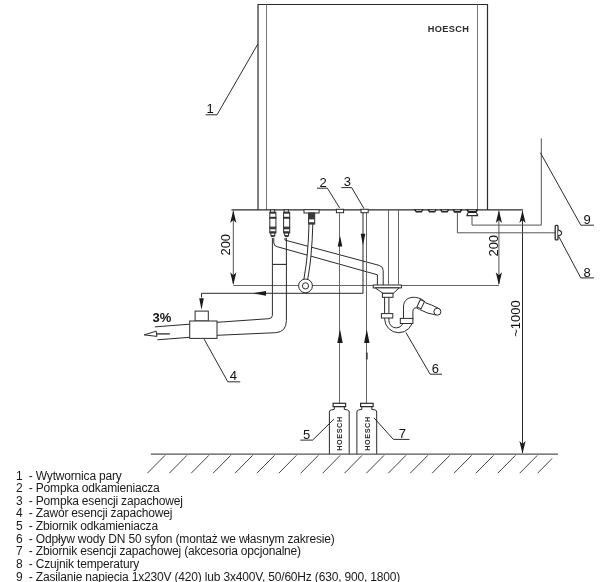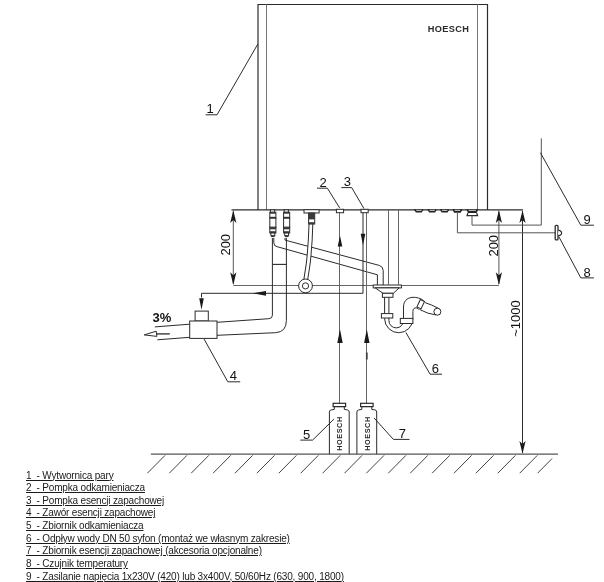--- a/index.html
+++ b/index.html
@@ -271,21 +271,21 @@
       <line x1="449.7" y1="455.4" x2="432.1" y2="473.2"></line>
       <line x1="471.6" y1="455.4" x2="454" y2="473.2"></line>
       <line x1="493.5" y1="455.4" x2="475.9" y2="473.2"></line>
       <line x1="515.4" y1="455.4" x2="497.8" y2="473.2"></line>
       <line x1="537.3" y1="455.4" x2="519.7" y2="473.2"></line>
       <line x1="552" y1="458.6" x2="537.6" y2="473.2"></line>
     </g>
   </g>
 </svg>
 
-<div style="position:absolute;left:26px;top:469.5px;font-size:10px;letter-spacing:-0.18px;line-height:12.63px;color:#1a1a1a;white-space:pre;text-decoration:underline;">1&nbsp; - Wytwornica pary
+<div style="position:absolute;left:16px;top:469.5px;font-size:12px;letter-spacing:-0.18px;line-height:12.63px;color:#1a1a1a;white-space:pre;">1&nbsp; - Wytwornica pary
 2&nbsp; - Pompka odkamieniacza
 3&nbsp; - Pompka esencji zapachowej
 4&nbsp; - Zawór esencji zapachowej
 5&nbsp; - Zbiornik odkamieniacza
 6&nbsp; - Odpływ wody DN 50 syfon (montaż we własnym zakresie)
 7&nbsp; - Zbiornik esencji zapachowej (akcesoria opcjonalne)
 8&nbsp; - Czujnik temperatury
 9&nbsp; - Zasilanie napięcia 1x230V (420) lub 3x400V, 50/60Hz (630, 900, 1800)</div>
 </div>
 

